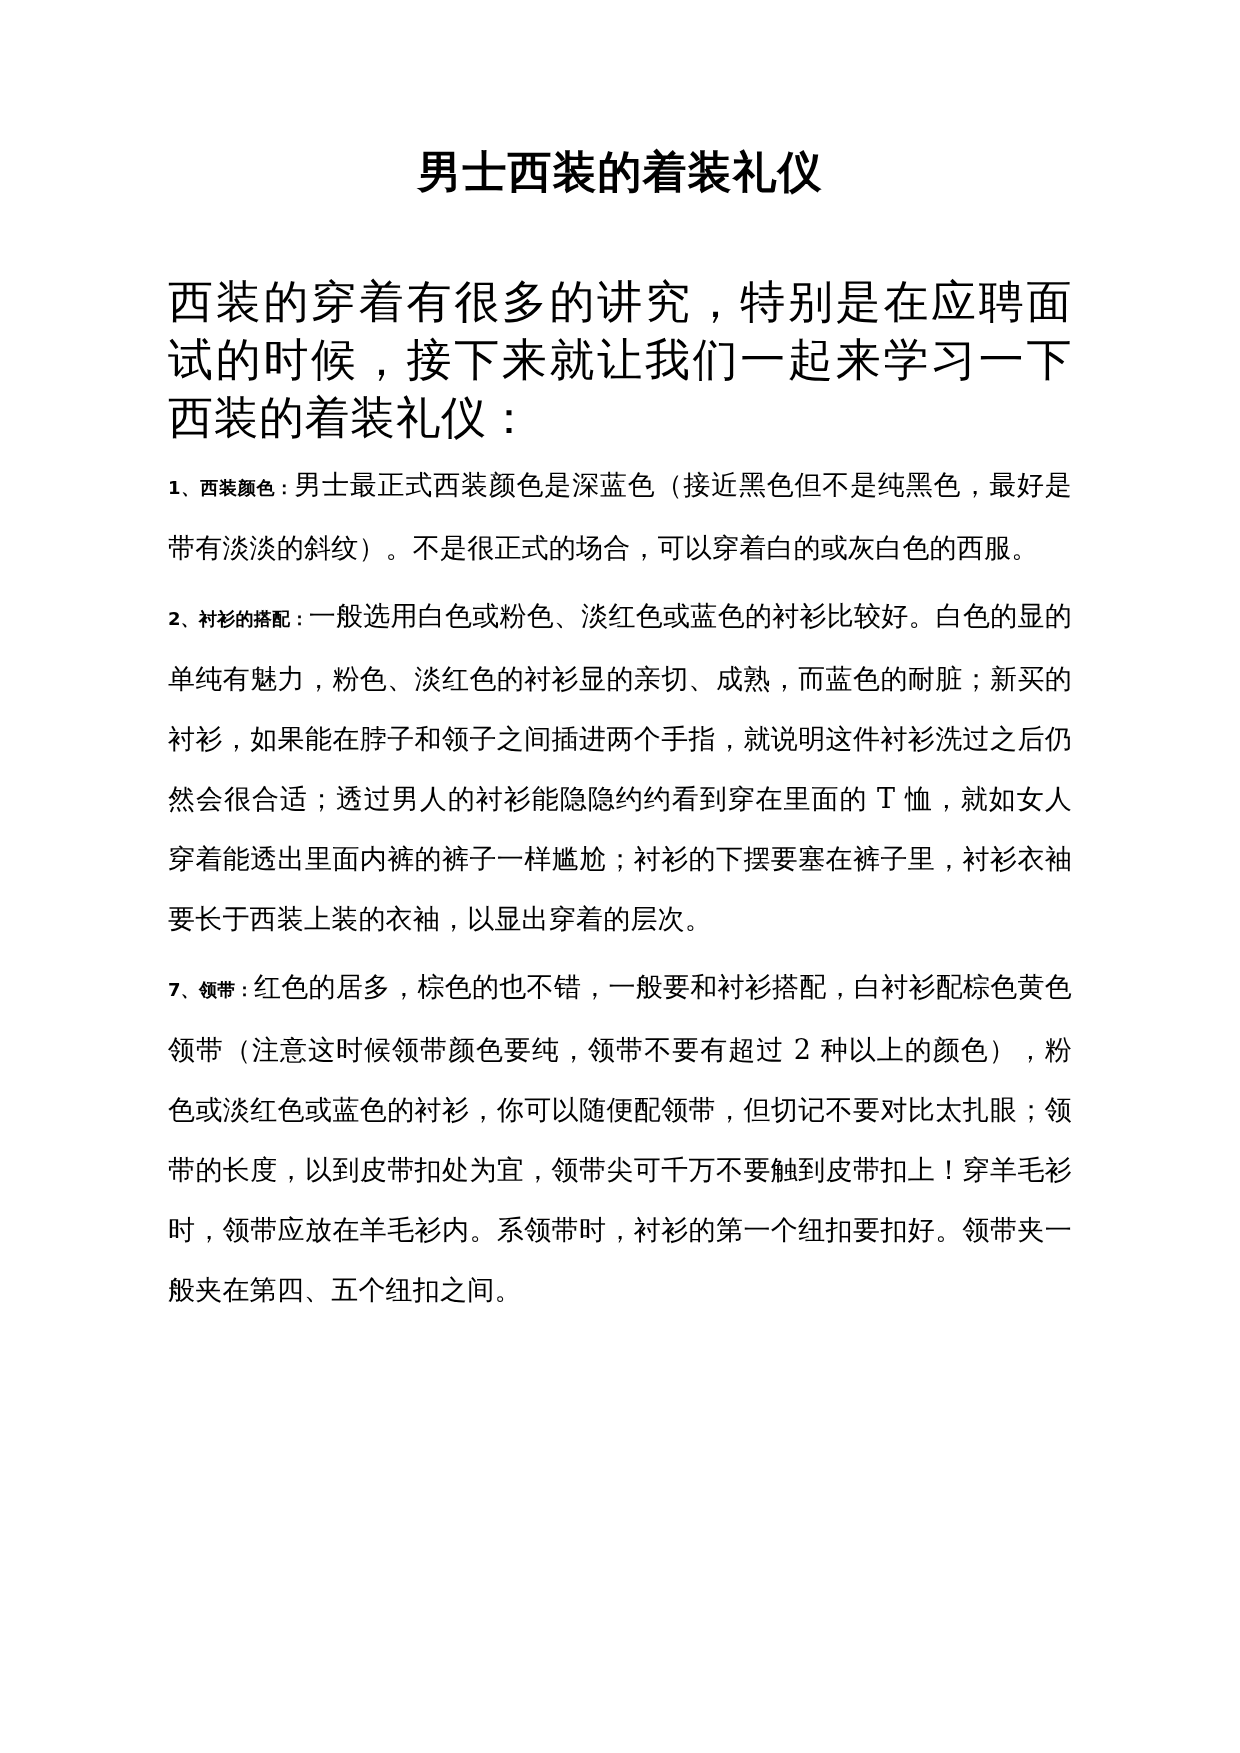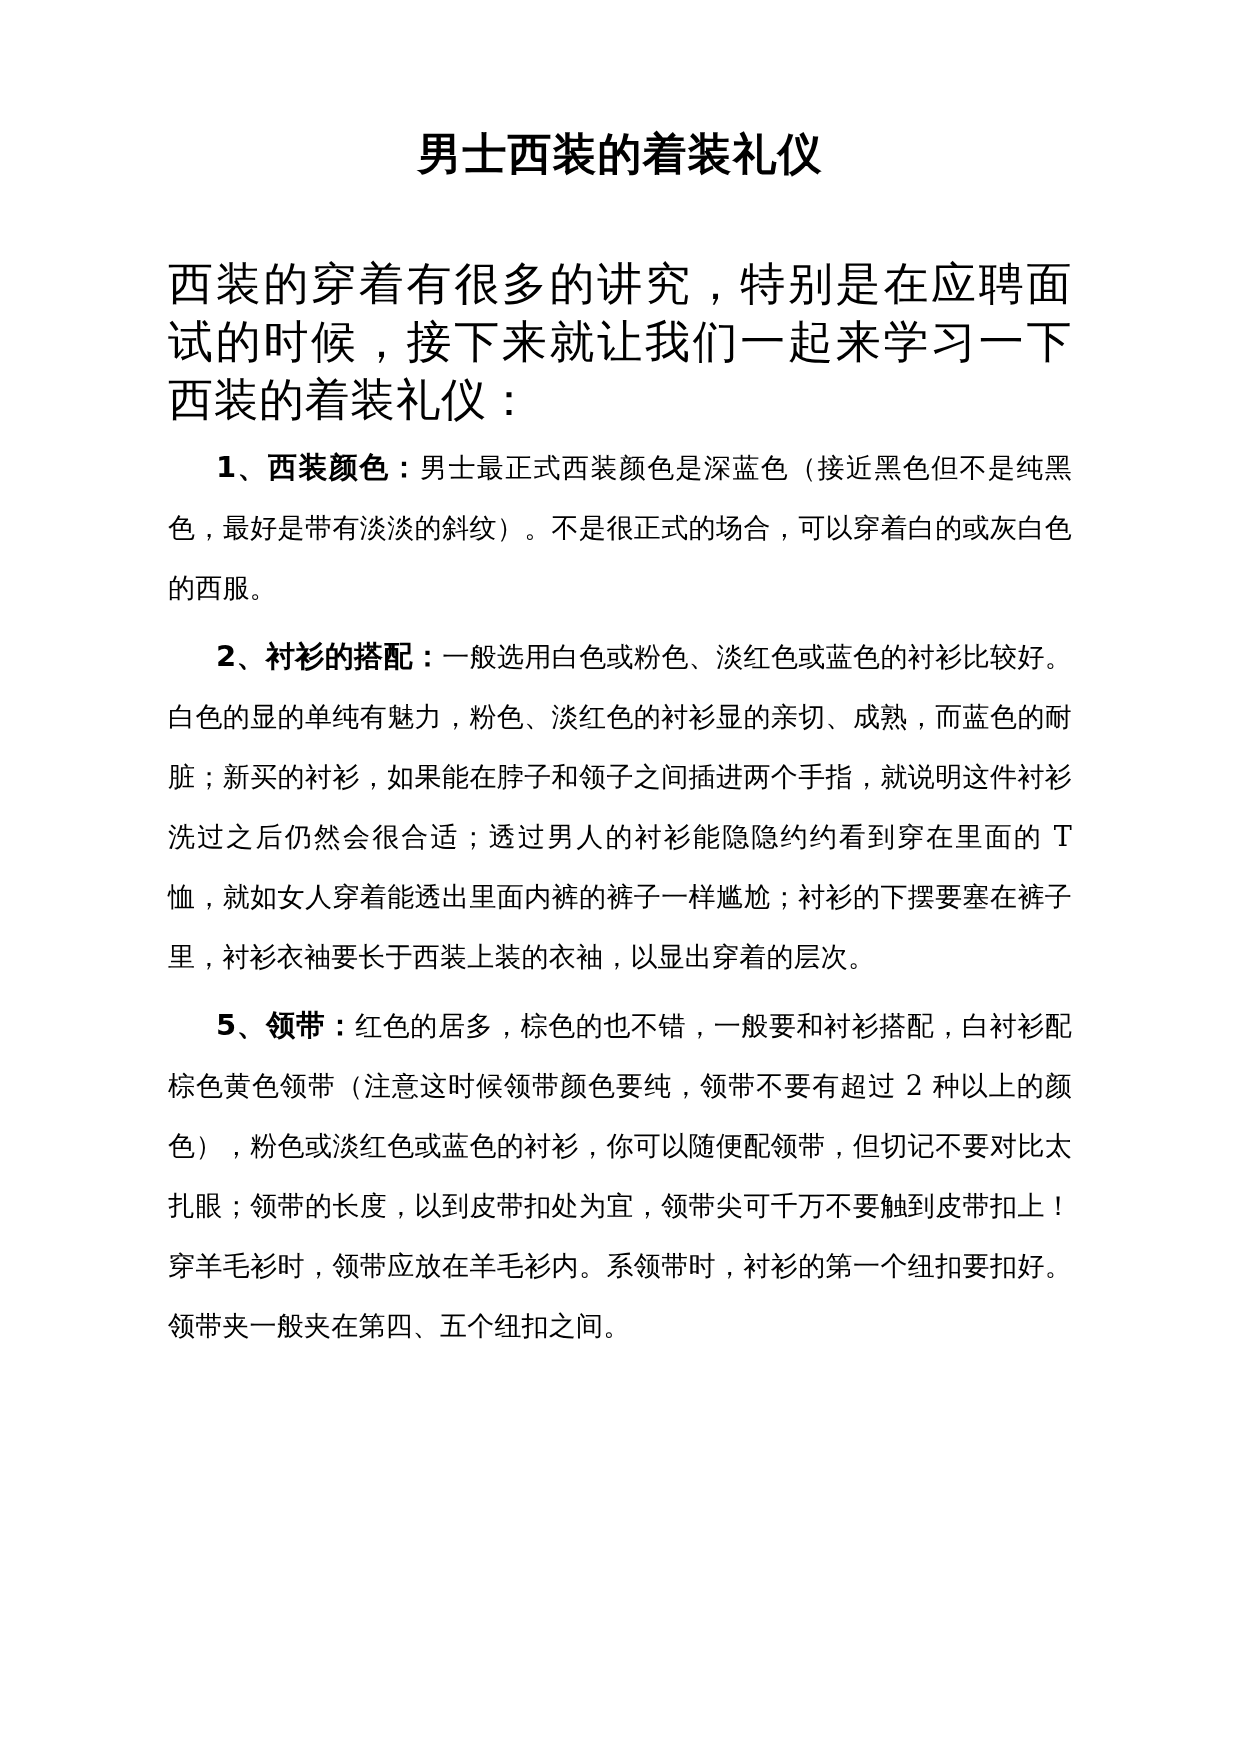--- a/index.html
+++ b/index.html
@@ -12,21 +12,21 @@
     width: 1240px;
     height: 1753px;
     background: #ffffff;
     overflow: hidden;
     box-sizing: border-box;
     padding: 0;
   }
   .content {
     position: absolute;
     left: 168px;
-    top: 0;
+    top: 18px;
     width: 904px;
   }
   .doc-title {
     font-family: "DejaVu Sans", "Liberation Sans", sans-serif;
     font-weight: bold;
     font-size: 44px;
     line-height: 1.2;
     color: #000000;
     text-align: center;
     margin-top: 128px;
@@ -48,23 +48,22 @@
     line-height: 60px;
     color: #000000;
     text-align: justify;
     text-justify: inter-character;
     margin-top: 8px;
     letter-spacing: 0.2px;
   }
   .section-label {
     font-family: "DejaVu Sans", "Liberation Sans", sans-serif;
     font-weight: bold;
-    font-size: 29px;
+    font-size: 18px;
     letter-spacing: 0.2px;
-    margin-left: 48px;
   }
   .section-body {
     font-family: "DejaVu Serif", "Liberation Serif", serif;
     font-size: 27px;
   }
 </style>
 </head>
 <body>
 
 <div class="page">
@@ -76,19 +75,19 @@
 
     <div class="section">
       <span class="section-label">1、西装颜色：</span><span class="section-body">男士最正式西装颜色是深蓝色（接近黑色但不是纯黑色，最好是带有淡淡的斜纹）。不是很正式的场合，可以穿着白的或灰白色的西服。</span>
     </div>
 
     <div class="section">
       <span class="section-label">2、衬衫的搭配：</span><span class="section-body">一般选用白色或粉色、淡红色或蓝色的衬衫比较好。白色的显的单纯有魅力，粉色、淡红色的衬衫显的亲切、成熟，而蓝色的耐脏；新买的衬衫，如果能在脖子和领子之间插进两个手指，就说明这件衬衫洗过之后仍然会很合适；透过男人的衬衫能隐隐约约看到穿在里面的 T 恤，就如女人穿着能透出里面内裤的裤子一样尴尬；衬衫的下摆要塞在裤子里，衬衫衣袖要长于西装上装的衣袖，以显出穿着的层次。</span>
     </div>
 
     <div class="section">
-      <span class="section-label">5、领带：</span><span class="section-body">红色的居多，棕色的也不错，一般要和衬衫搭配，白衬衫配棕色黄色领带（注意这时候领带颜色要纯，领带不要有超过 2 种以上的颜色），粉色或淡红色或蓝色的衬衫，你可以随便配领带，但切记不要对比太扎眼；领带的长度，以到皮带扣处为宜，领带尖可千万不要触到皮带扣上！穿羊毛衫时，领带应放在羊毛衫内。系领带时，衬衫的第一个纽扣要扣好。领带夹一般夹在第四、五个纽扣之间。</span>
+      <span class="section-label">7、领带：</span><span class="section-body">红色的居多，棕色的也不错，一般要和衬衫搭配，白衬衫配棕色黄色领带（注意这时候领带颜色要纯，领带不要有超过 2 种以上的颜色），粉色或淡红色或蓝色的衬衫，你可以随便配领带，但切记不要对比太扎眼；领带的长度，以到皮带扣处为宜，领带尖可千万不要触到皮带扣上！穿羊毛衫时，领带应放在羊毛衫内。系领带时，衬衫的第一个纽扣要扣好。领带夹一般夹在第四、五个纽扣之间。</span>
     </div>
 
 
 
   </div>
 </div>
 
 </body></html>

